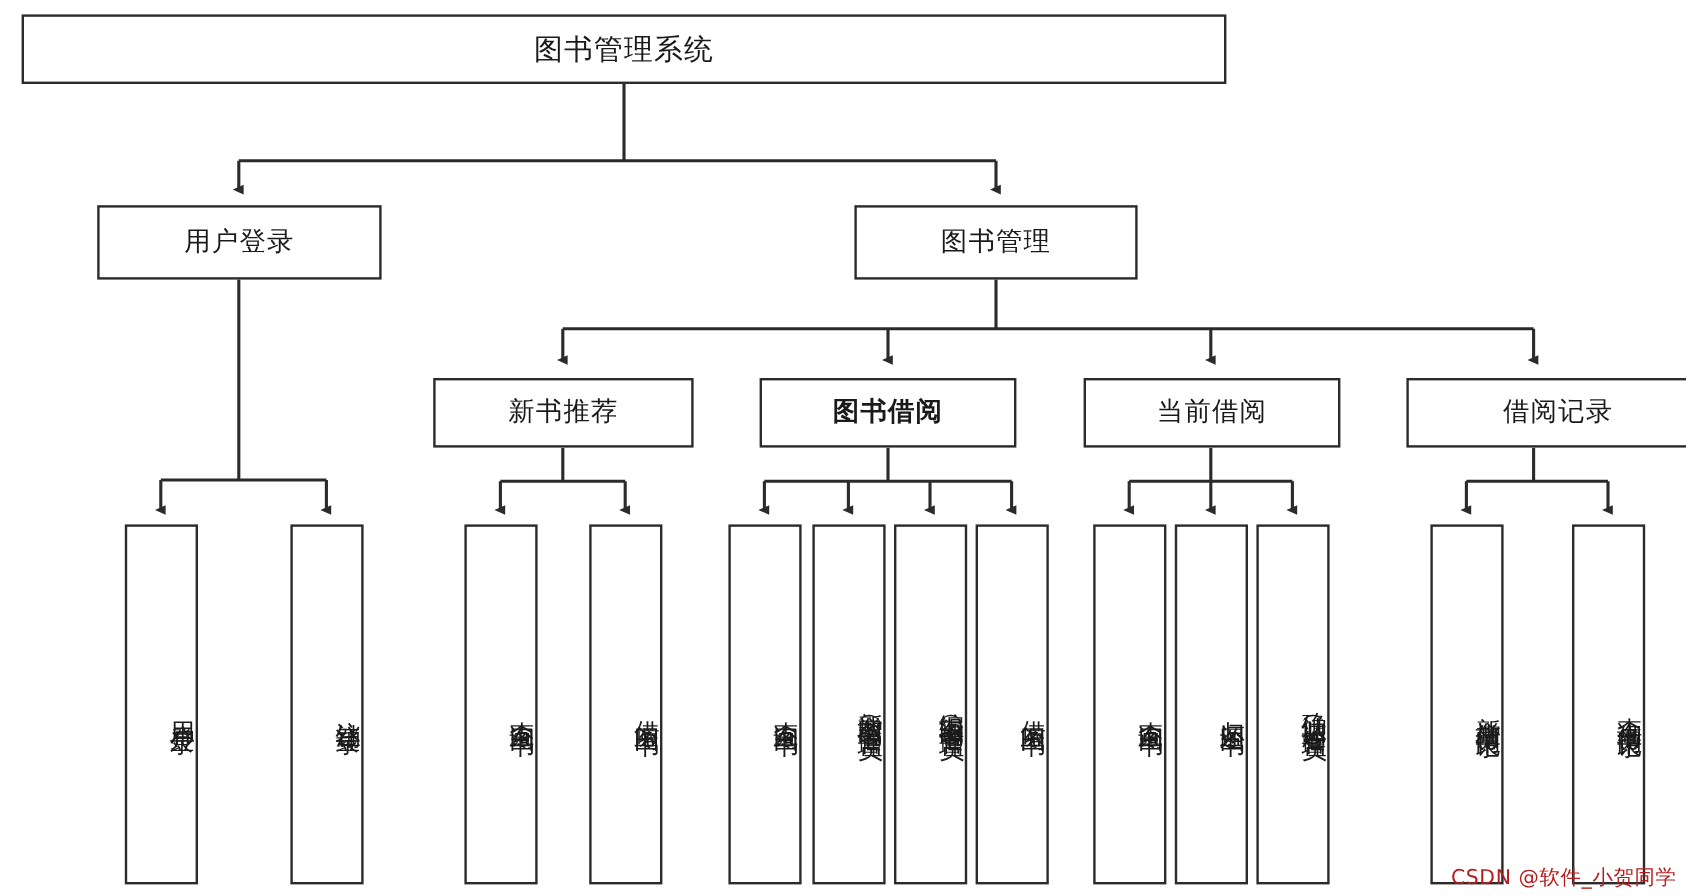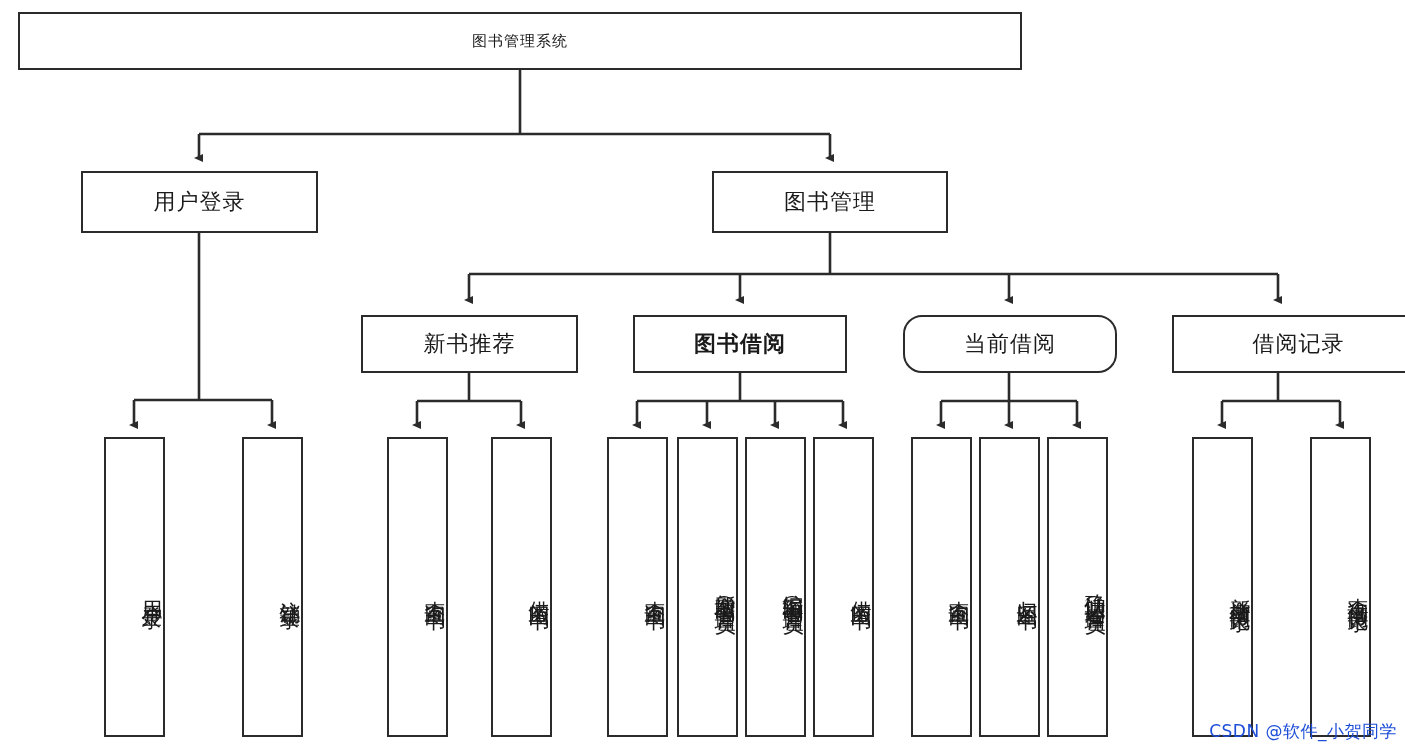--- a/index.html
+++ b/index.html
@@ -28,42 +28,42 @@
     align-items:center;
     justify-content:center;
     color:#1a1a1a;
     z-index:2;
   }
   .node.h{
     font-size:22px;
     letter-spacing:1px;
     line-height:1.2;
   }
-  .node.root{ font-size:15px; }
+  .node.root{ font-size:24px; }
   .node.v{
     font-size:21px;
     writing-mode:vertical-rl;
     text-orientation:upright;
     letter-spacing:3px;
     align-items:flex-start;
     justify-content:center;
     padding-top:6px;
     line-height:1.05;
   }
   .node.v span{
     writing-mode:vertical-rl;
     text-orientation:upright;
     display:block;
   }
   .watermark{
     position:absolute;
     right:8px;
     bottom:4px;
     font-size:17px;
-    color:#1d4ed8;
+    color:#b91c1c;
     letter-spacing:0.5px;
     z-index:3;
     white-space:nowrap;
   }
 </style>
 </head>
 <body>
 
 <div id="diagram">
 
@@ -127,21 +127,21 @@
   <div class="node h" style="left:361px;top:315px;width:217px;height:58px;">
     <span>新书推荐</span>
   </div>
 
   <div class="node h" style="left:712px;top:171px;width:236px;height:62px;">
     <span>图书管理</span>
   </div>
   <div class="node h" style="left:633px;top:315px;width:214px;height:58px;font-weight:bold;">
     <span>图书借阅</span>
   </div>
-  <div class="node h" style="left:903px;top:315px;width:214px;height:58px;border-radius:19px;">
+  <div class="node h" style="left:903px;top:315px;width:214px;height:58px;">
     <span>当前借阅</span>
   </div>
   <div class="node h" style="left:1172px;top:315px;width:253px;height:58px;">
     <span>借阅记录</span>
   </div>
 
   <div class="node v" style="left:104px;top:437px;width:61px;height:300px;">
     <span>用户登录</span>
   </div>
   <div class="node v" style="left:242px;top:437px;width:61px;height:300px;">

